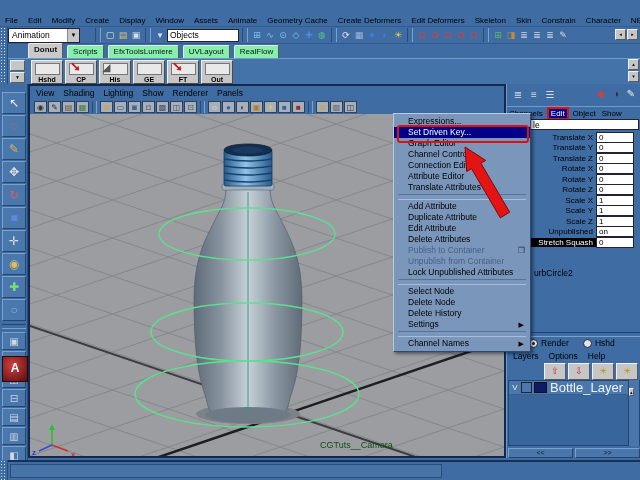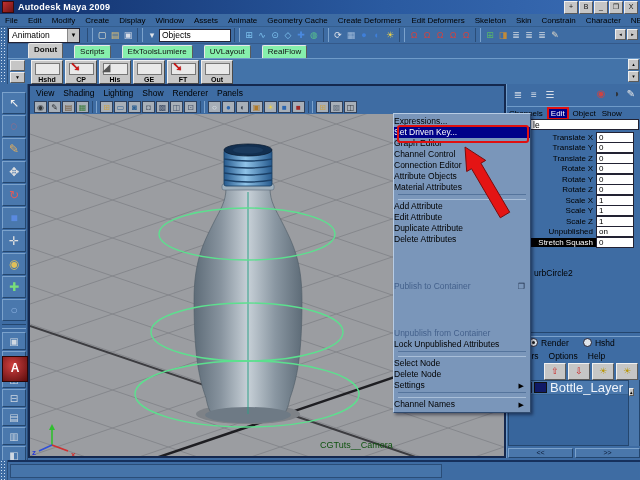--- a/index.html
+++ b/index.html
@@ -27,37 +27,37 @@
   #statusline{left:0;top:27px;width:640px;height:17px;background:#3e6ca3;
     display:flex;align-items:center;box-sizing:border-box;padding-left:8px;
     border-bottom:1px solid #34598a;}
   .grip{position:absolute;left:0;width:7px;background:#3e6ca3;
     background-image:radial-gradient(#cfe0f2 0.8px,rgba(0,0,0,0) 0.9px);
     background-size:3px 3px;border-right:1px solid #2a4d78;}
   #grip-status{top:27px;height:17px;}
   #grip-shelf{top:44px;height:40px;}
   #grip-cmd{top:460px;height:20px;}
   .dropdown{display:flex;align-items:center;background:#fff;border:1px solid #223;
-    height:13px;margin-right:4px;}
+    height:13px;margin-right:12px;}
   .dropdown .dd-text{font-size:8.5px;padding:0 3px;width:52px;}
   .dd-btn{width:11px;height:13px;background:#c6c6c6;border-left:1px solid #888;
     font-size:6px;text-align:center;line-height:13px;}
   .sl-sep{width:4px;height:14px;border-left:1px solid #2a4d78;
     border-right:1px solid #7ba2cc;margin:0 3px;}
   .icon-group{display:flex;align-items:center;gap:1px;}
   .s-icon{display:inline-block;width:12px;height:13px;font-size:9px;line-height:13px;
     text-align:center;}
   #mask-field{width:66px;height:11px;font-size:8.5px;border:1px solid #223;
     background:#fff;padding:0 2px;font-family:inherit;}
   #status-right{position:absolute;right:2px;top:29px;display:flex;align-items:center;gap:1px;}
   .mini-btn{width:9px;height:9px;background:#c6c6c6;border:1px solid;
     border-color:#f0f0f0 #5a5a5a #5a5a5a #f0f0f0;font-size:5px;line-height:8px;text-align:center;}
   
   #shelftab-row{left:8px;top:44px;width:632px;height:14px;display:flex;align-items:flex-end;
-    padding-left:20px;box-sizing:border-box;gap:11px;}
+    padding-left:20px;box-sizing:border-box;gap:4px;}
   .shelf-tab{background:#86efac;border:1px solid;border-color:#e8e8e8 #5a5a5a #5a5a5a #e8e8e8;
     border-bottom:none;font-size:8px;padding:1px 5px 0 5px;height:11px;color:#111;
     border-radius:2px 2px 0 0;}
   .shelf-tab.active{background:#c9c9c9;height:13px;font-weight:bold;}
   #shelf-row{left:8px;top:58px;width:632px;height:26px;background:#4373a9;
     border-top:1px solid #6f9bc9;display:flex;align-items:center;padding-left:2px;
     box-sizing:border-box;}
   #shelf-widget{display:flex;flex-direction:column;gap:1px;margin-right:6px;}
   #shelf-widget .mini-btn{width:13px;height:9px;}
   .shelf-item{position:relative;width:30px;height:22px;background:#c6c6c6;
@@ -119,21 +119,21 @@
     line-height:9px;padding-left:2px;}
   #cb-shapes{position:absolute;left:1px;top:168px;width:132px;height:12px;
     background:#d2d2d2;border:1px solid;border-color:#f0f0f0 #555 #555 #f0f0f0;
     font-size:8.5px;font-weight:bold;line-height:11px;padding-left:26px;box-sizing:border-box;}
   #cb-input{position:absolute;left:1px;top:184px;width:132px;height:11px;
     font-size:8.5px;line-height:11px;padding-left:26px;box-sizing:border-box;color:#000;}
   #le-divider{position:absolute;left:0;top:248px;width:134px;height:3px;
     border-top:1px solid #24466e;border-bottom:1px solid #7ba2cc;}
   #le-radios{position:absolute;left:0;top:252px;width:134px;height:13px;display:flex;
     align-items:center;gap:14px;padding-left:22px;font-size:8.5px;box-sizing:border-box;}
-  .radio{display:flex;align-items:flex-start;gap:3px;}
+  .radio{display:flex;align-items:flex-end;gap:3px;}
   .radio-dot{width:7px;height:7px;border-radius:50%;background:#dfe4ea;
     border:1px solid #223;position:relative;}
   .radio-dot.on::after{content:"";position:absolute;left:2px;top:2px;width:3px;height:3px;
     border-radius:50%;background:#222;}
   #le-menus{position:absolute;left:0;top:266px;width:134px;height:12px;display:flex;
     gap:10px;padding-left:6px;font-size:8.5px;align-items:center;box-sizing:border-box;}
   #layer-buttons{position:absolute;right:2px;top:279px;display:flex;gap:2px;}
   .lay-btn{width:20px;height:15px;background:#c6c6c6;border:1px solid;
     border-color:#f0f0f0 #5a5a5a #5a5a5a #f0f0f0;font-size:9px;line-height:14px;
     text-align:center;}
@@ -150,53 +150,42 @@
   #layer-scroll .mini-btn{width:9px;height:9px;margin:1px 0 0 0;}
   #panel-footer{position:absolute;left:1px;top:364px;width:132px;height:10px;display:flex;gap:2px;}
   .foot-btn{flex:1;background:#4a77ab;border:1px solid;
     border-color:#7ba2cc #24466e #24466e #7ba2cc;font-size:7px;line-height:8px;
     text-align:center;color:#0a1a36;}
   
   #contextmenu{left:393px;top:113px;width:138px;background:#7a96ba;
     border:1px solid;border-color:#b8cce4 #2f4a6e #2f4a6e #b8cce4;
     box-shadow:2px 2px 3px rgba(0,0,20,.45);z-index:50;padding:2px 0;box-sizing:border-box;}
   .menu-row{position:relative;height:11px;line-height:11px;font-size:8.5px;
-    white-space:nowrap;color:#000;}
+    padding-left:14px;white-space:nowrap;color:#000;}
   .menu-row.hi{background:#000089;color:#fff;}
-  .menu-row.dis{color:#44618c;margin-top:36px;}
+  .menu-row.dis{color:#44618c;}
   .menu-sep{height:4px;margin:1px 4px;border-top:1px solid #55749c;
     border-bottom:1px solid #a8bed8;}
   .menu-arrow{position:absolute;right:6px;top:0;font-size:7px;}
   .menu-icon{position:absolute;right:5px;top:0;font-size:8px;color:#1a2a44;}
   #anno-box{position:absolute;left:3px;width:128px;height:14px;border:2px solid #e01010;
     border-radius:3px;z-index:60;pointer-events:none;}
   
   #arrow-svg{left:380px;top:100px;z-index:70;pointer-events:none;}
   
   #bottombar{left:0;top:460px;width:640px;height:20px;background:#3e6ca3;
     border-top:2px solid #16305c;box-sizing:border-box;}
   #cmd-field{position:absolute;left:10px;top:464px;width:430px;height:12px;
     background:#4674a9;border:1px solid #2a4d78;}
 </style>
 </head>
 <body>
 
 <div id="app">
 
-  <div class="abs" id="titlebar">
-    <span id="app-icon"></span>
-    <span id="title-text">Autodesk Maya 2009</span>
-    <span id="win-buttons">
-        <span class="win-btn">+</span>
-        <span class="win-btn">B</span>
-        <span class="win-btn">_</span>
-        <span class="win-btn">❐</span>
-        <span class="win-btn">X</span>
-      </span>
-  </div>
 
   <div class="abs" id="menubar">
     <span id="menubar-items" style="display:flex;gap:10px;">
         <span class="mb-item">File</span>
         <span class="mb-item">Edit</span>
         <span class="mb-item">Modify</span>
         <span class="mb-item">Create</span>
         <span class="mb-item">Display</span>
         <span class="mb-item">Window</span>
         <span class="mb-item">Assets</span>
@@ -566,33 +555,34 @@
     </div>
   </div>
 
   <div class="abs" id="contextmenu">
     <div id="menu-items">
         <div class="menu-row"><span>Expressions...</span></div>
         <div class="menu-row hi"><span>Set Driven Key...</span></div>
         <div class="menu-row"><span>Graph Editor</span></div>
         <div class="menu-row"><span>Channel Control</span></div>
         <div class="menu-row"><span>Connection Editor</span></div>
-        <div class="menu-row"><span>Attribute Objects</span></div>
-        <div class="menu-row"><span>Material Attributes</span></div>
+        <div class="menu-row"><span>Attribute Editor</span></div>
+        <div class="menu-row"><span>Translate Attributes</span></div>
         <div class="menu-sep"></div>
         <div class="menu-row"><span>Add Attribute</span></div>
+        <div class="menu-row"><span>Duplicate Attribute</span></div>
         <div class="menu-row"><span>Edit Attribute</span></div>
-        <div class="menu-row"><span>Duplicate Attribute</span></div>
         <div class="menu-row"><span>Delete Attributes</span></div>
         <div class="menu-row dis"><span>Publish to Container</span><span class="menu-icon">❐</span></div>
         <div class="menu-row dis"><span>Unpublish from Container</span></div>
         <div class="menu-row"><span>Lock Unpublished Attributes</span></div>
         <div class="menu-sep"></div>
         <div class="menu-row"><span>Select Node</span></div>
         <div class="menu-row"><span>Delete Node</span></div>
+        <div class="menu-row"><span>Delete History</span></div>
         <div class="menu-row"><span>Settings</span><span class="menu-arrow">▶</span></div>
         <div class="menu-sep"></div>
         <div class="menu-row"><span>Channel Names</span><span class="menu-arrow">▶</span></div>
       </div>
   <div id="anno-box" style="top: 11px;"></div>
     </div>
 
   <svg class="abs" id="arrow-svg" width="160" height="140" viewBox="0 0 160 140">
     <polygon points="129.7,112.2 100.9,63.2 105.7,60.4 85,47 86.7,71.5 91.5,68.7 120.3,117.8" fill="#e41414" stroke="#7a0c0c" stroke-width="1"></polygon>
   </svg>

